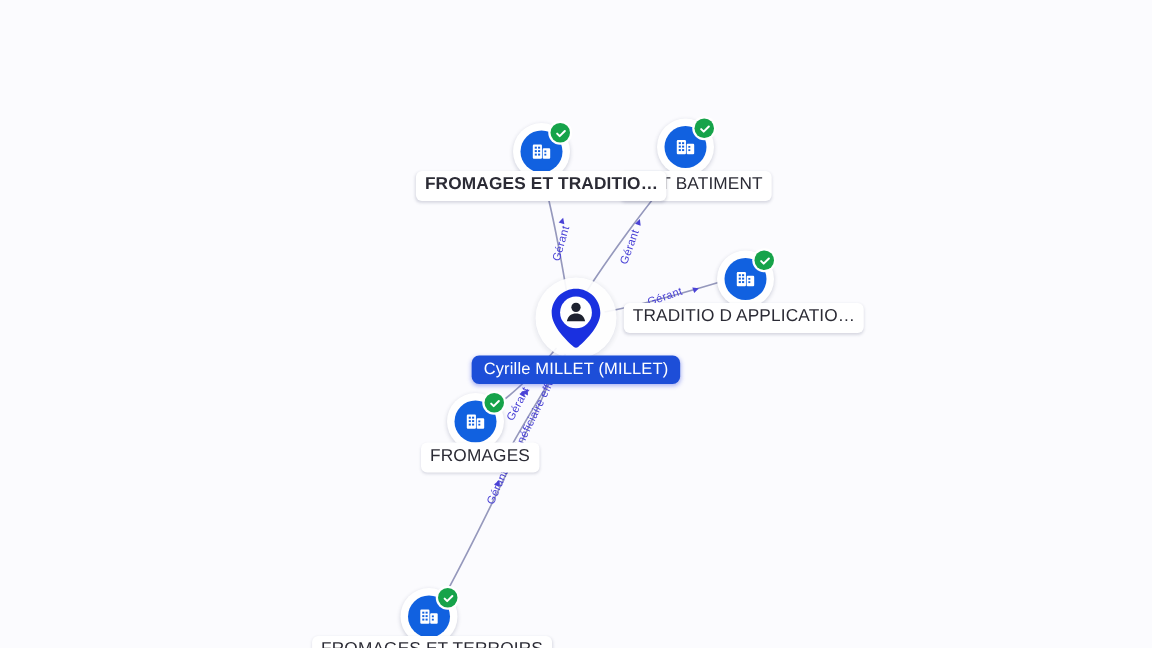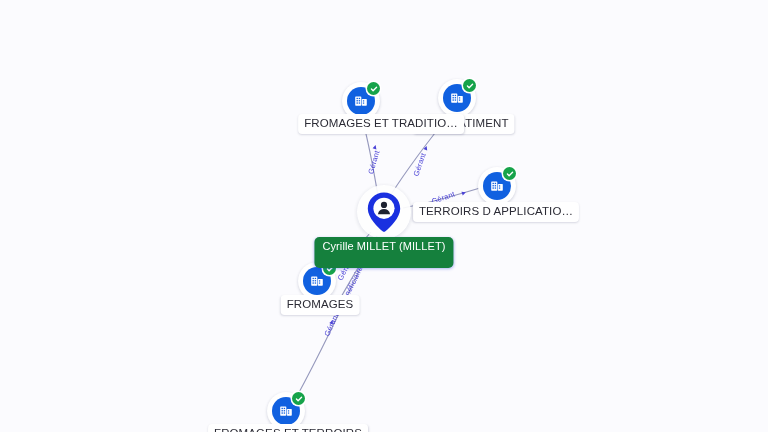--- a/index.html
+++ b/index.html
@@ -109,25 +109,25 @@
     color: #2b2b35;
     font-size: 11.5px;
     line-height: 13px;
     letter-spacing: 0.1px;
     padding: 3px 6px 4px 6px;
     border-radius: 4px;
     white-space: nowrap;
     box-shadow: 0 1px 2px rgba(40, 50, 90, 0.17);
   }
   .node-label.primary {
-    background: #15803d;
+    background: #1d4ed8;
     color: #ffffff;
     font-size: 11px;
     line-height: 12px;
-    padding: 3px 8px 16px 8px;
+    padding: 3px 8px 4px 8px;
     border-radius: 5px;
     box-shadow: 0 1px 3px rgba(26, 48, 224, 0.35);
   }
   .node-label.clipped { overflow: hidden; }
 
   
   .edge-label {
     position: absolute;
     color: #4a42d6;
     font-size: 7.5px;
@@ -247,21 +247,21 @@
         <rect x="9.9" y="7.3" width="1.3" height="1.2" fill="#1161e0"></rect>
         <rect x="9.9" y="9.5" width="1.3" height="1.2" fill="#1161e0"></rect>
       </svg>
     </div>
     <div class="verified-badge">
       <svg width="8" height="8" viewBox="0 0 10 10">
         <path d="M1.8 5.1 L3.9 7.2 L8.2 2.9" fill="none" stroke="#ffffff" stroke-width="1.7" stroke-linecap="round" stroke-linejoin="round"></path>
       </svg>
     </div>
   </div>
-  <div class="node-label" style="left:496px; top:202px;">TERROIRS D APPLICATIO…</div>
+  <div class="node-label" style="left:496px; top:202px;">TRADITIO D APPLICATIO…</div>
 
   <div class="company-node" style="left:457px; top:98px;">
     <div class="company-halo"></div>
     <div class="company-disc">
       <svg width="16" height="16" viewBox="0 0 16 16">
         <rect x="2.2" y="3.4" width="6.1" height="9.4" rx="0.7" fill="#ffffff"></rect>
         <rect x="8.8" y="5.9" width="5" height="6.9" rx="0.7" fill="#ffffff"></rect>
         <rect x="3.5" y="4.8" width="1.4" height="1.3" fill="#1161e0"></rect>
         <rect x="5.7" y="4.8" width="1.4" height="1.3" fill="#1161e0"></rect>
         <rect x="3.5" y="7.1" width="1.4" height="1.3" fill="#1161e0"></rect>
@@ -295,21 +295,21 @@
         <rect x="9.9" y="7.3" width="1.3" height="1.2" fill="#1161e0"></rect>
         <rect x="9.9" y="9.5" width="1.3" height="1.2" fill="#1161e0"></rect>
       </svg>
     </div>
     <div class="verified-badge">
       <svg width="8" height="8" viewBox="0 0 10 10">
         <path d="M1.8 5.1 L3.9 7.2 L8.2 2.9" fill="none" stroke="#ffffff" stroke-width="1.7" stroke-linecap="round" stroke-linejoin="round"></path>
       </svg>
     </div>
   </div>
-  <div class="node-label" style="left:381px; top:114px;">FROMAGES ET TRADITIO…</div>
+  <div class="node-label" style="left:361px; top:114px;font-weight:bold;">FROMAGES ET TRADITIO…</div>
 
   <div class="person-node" style="left:384px; top:212px;">
     <div class="person-halo"></div>
     <div class="person-pin">
       <svg width="36" height="44" viewBox="0 0 36 44">
         <path d="M18 2.5 C 9.0 2.5 1.8 9.7 1.8 18.7 C 1.8 27.8 12.2 37.6 16.6 41.3
                  C 17.4 42.0 18.6 42.0 19.4 41.3 C 23.8 37.6 34.2 27.8 34.2 18.7
                  C 34.2 9.7 27.0 2.5 18 2.5 Z" fill="#1a30e0"></path>
         <circle cx="18" cy="18.3" r="10.6" fill="#ffffff"></circle>
         <circle cx="18" cy="14.9" r="3.1" fill="#1e2230"></circle>

